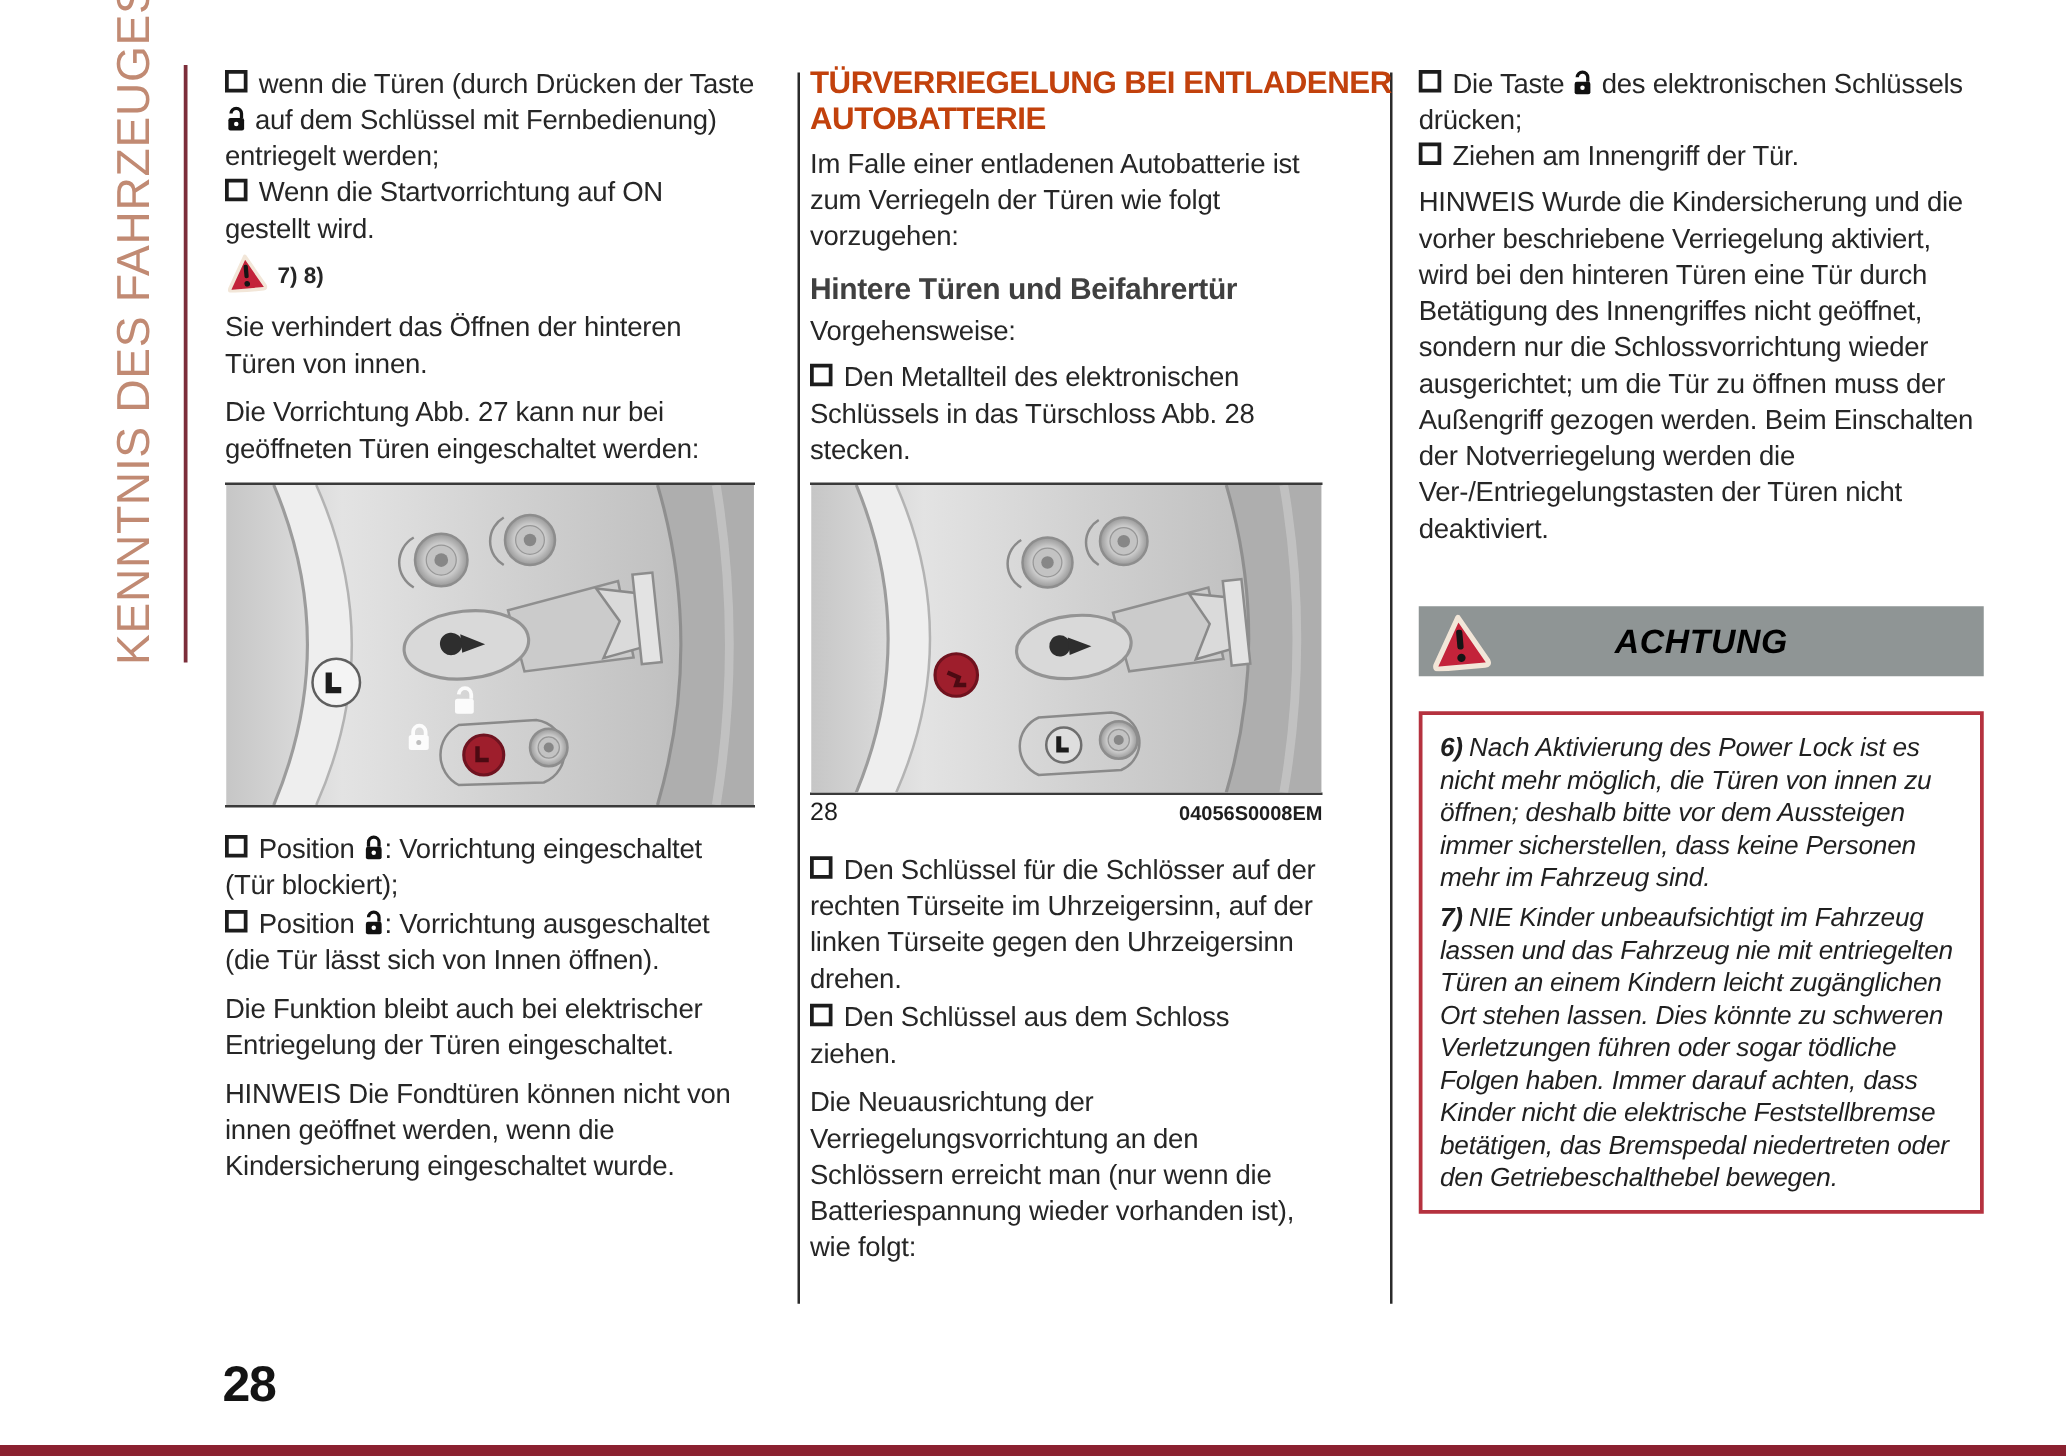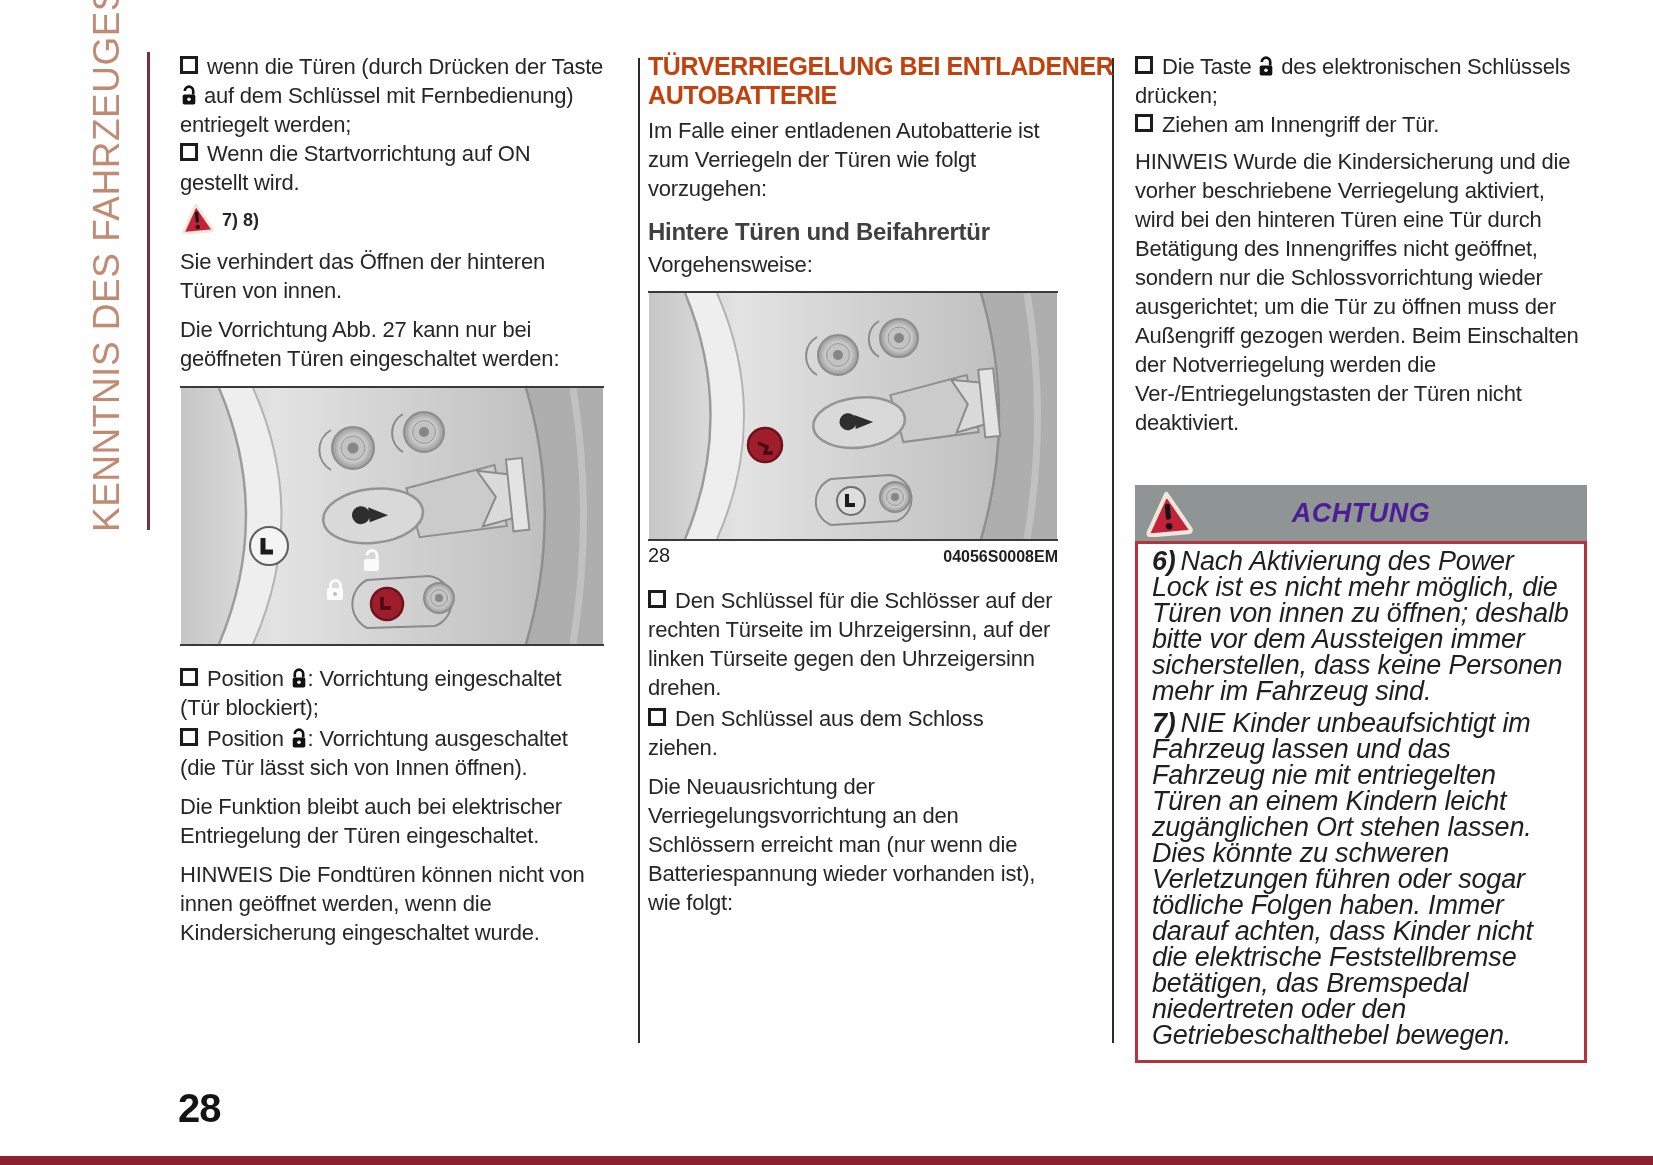--- a/index.html
+++ b/index.html
@@ -37,24 +37,24 @@
 
   .fig{margin-top:13px;border-top:2px solid #3a3a3a;border-bottom:2px solid #3a3a3a;}
   .fig svg{display:block;}
   .caprow{display:flex;justify-content:space-between;align-items:baseline;margin-top:3px;height:24px;}
   .fignum{font-size:20px;color:#1e1e1e;}
   .figcode{font-size:16px;font-weight:bold;color:#1e1e1e;}
 
   .banner{position:relative;margin-top:48px;height:56px;background:#8f9595;}
   .banner .tri{position:absolute;left:8px;top:4px;}
   .banner .cap{position:absolute;left:0;right:0;top:0;bottom:0;display:flex;align-items:center;justify-content:center;
-      color:#4c1d95;font-weight:bold;font-style:italic;font-size:27px;letter-spacing:.5px;}
-
-  .notebox{margin-top:0;border:3px solid #b5323f;padding:4px 14px 12px 14px;
-      font-style:italic;font-size:27px;line-height:26px;color:#1f1f1f;letter-spacing:-.2px;}
+      color:#000000;font-weight:bold;font-style:italic;font-size:27px;letter-spacing:.5px;}
+
+  .notebox{margin-top:28px;border:3px solid #b5323f;padding:14px 14px 12px 14px;
+      font-style:italic;font-size:21px;line-height:26px;color:#1f1f1f;letter-spacing:-.2px;}
   .notebox .num{font-weight:bold;margin-right:5px;}
   .notebox .note{margin:0 0 6px 0;}
   .notebox .note:last-child{margin-bottom:0;}
 
   .pagenum{position:absolute;left:178px;top:1086px;font-size:40px;font-weight:bold;color:#141414;letter-spacing:-1px;}
   .footbar{position:absolute;left:0;bottom:0;width:100%;height:9px;background:#8b2130;}
 </style>
 </head>
 <body>
 
@@ -172,20 +172,21 @@
 
     <p class="t gap">Die Funktion bleibt auch bei elektrischer Entriegelung der Türen eingeschaltet.</p>
     <p class="t gap">HINWEIS Die Fondtüren können nicht von innen geöffnet werden, wenn die Kindersicherung eingeschaltet wurde.</p>
   </div>
 
   <div class="col col2">
     <p class="h1red w" style="margin-top:0;">TÜRVERRIEGELUNG BEI ENTLADENER AUTOBATTERIE</p>
     <p class="t" style="margin-top:6px;">Im Falle einer entladenen Autobatterie ist zum Verriegeln der Türen wie folgt vorzugehen:</p>
     <p class="h2red">Hintere Türen und Beifahrertür</p>
     <p class="t" style="margin-top:4px;">Vorgehensweise:</p>
+    <p class="t" style="margin-top:8px;"><span class="sq"></span><span>Den Metallteil des elektronischen Schlüssels in das Türschloss Abb. 28 stecken.</span></p>
 
     <div class="fig" style="margin-top:12px;">
       <svg viewBox="0 0 408 246" width="410" height="246">
         <defs>
           <linearGradient id="bg28" x1="0" y1="0" x2="1" y2="0">
             <stop offset="0" stop-color="#c6c6c6"></stop>
               <stop offset=".22" stop-color="#e3e3e3"></stop>
             <stop offset=".55" stop-color="#d0d0d0"></stop>
               <stop offset=".82" stop-color="#c2c2c2"></stop>
             <stop offset="1" stop-color="#b2b2b2"></stop>

